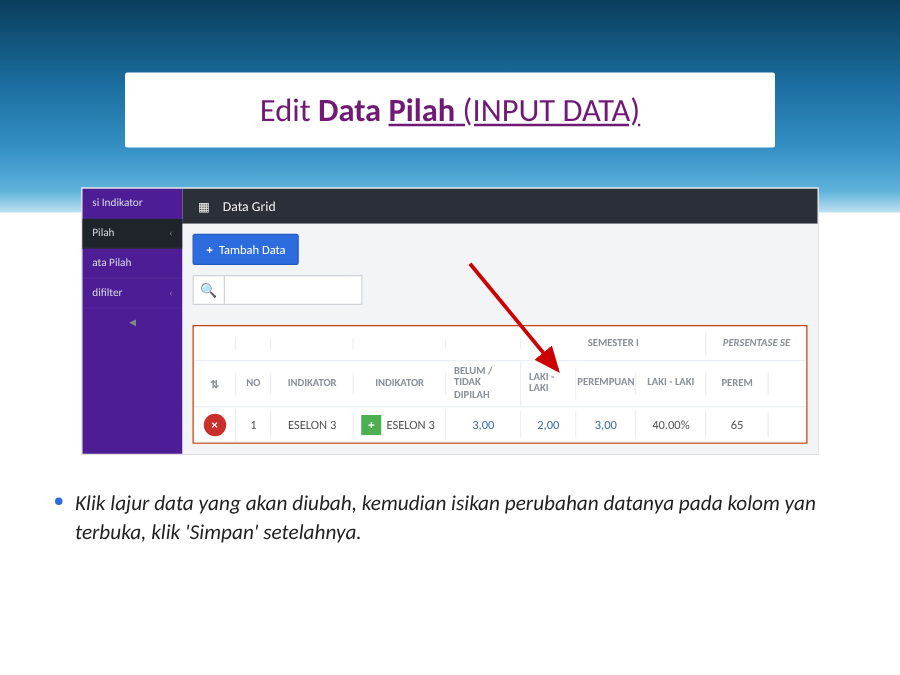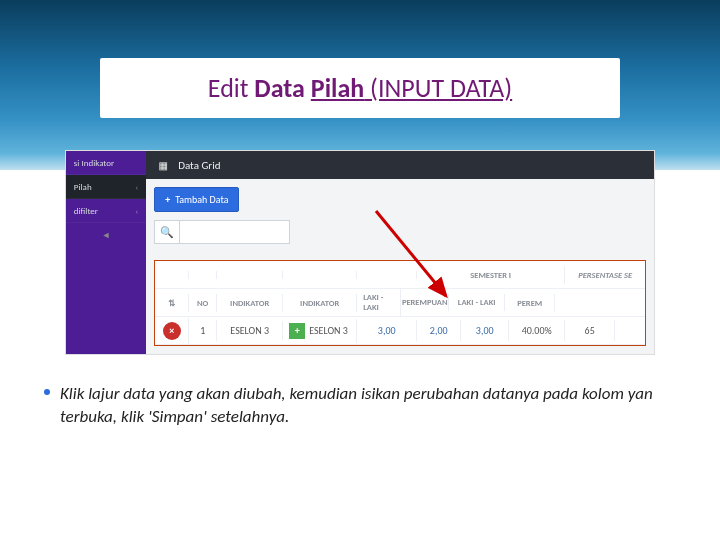--- a/index.html
+++ b/index.html
@@ -226,20 +226,23 @@
 
   <div class="ss-sidebar">
     <div class="item">
       <span>si Indikator</span>
     </div>
     <div class="item dark">
       <span>Pilah</span>
       <span class="chev">‹</span>
     </div>
     <div class="item">
+      <span>ata Pilah</span>
+    </div>
+    <div class="item">
       <span>difilter</span>
       <span class="chev">‹</span>
     </div>
     <div class="collapse">
       <span>◄</span>
     </div>
   </div>
 
   <div class="ss-main">
     <div class="panel-header">
@@ -267,20 +270,21 @@
           <div class="gc c3"></div>
           <div class="gc c4"></div>
           <div class="gc span-sem1">SEMESTER I</div>
           <div class="gc span-pers">PERSENTASE SE</div>
         </div>
         <div class="grid-row head2">
           <div class="gc c0">⇅</div>
           <div class="gc c1">NO</div>
           <div class="gc c2">INDIKATOR</div>
           <div class="gc c3">INDIKATOR</div>
+          <div class="gc c4" style="white-space:normal;line-height:1.1;">BELUM / TIDAK DIPILAH</div>
           <div class="gc c5" style="white-space:normal;line-height:1.1;">LAKI - LAKI</div>
           <div class="gc c6" style="white-space:normal;line-height:1.1;">PEREMPUAN</div>
           <div class="gc c7" style="white-space:normal;line-height:1.1;">LAKI - LAKI</div>
           <div class="gc c8">PEREM</div>
           <div class="gc c9"></div>
         </div>
         <div class="grid-row">
           <div class="gc c0">
             <div class="del-btn">
               <span>×</span>

